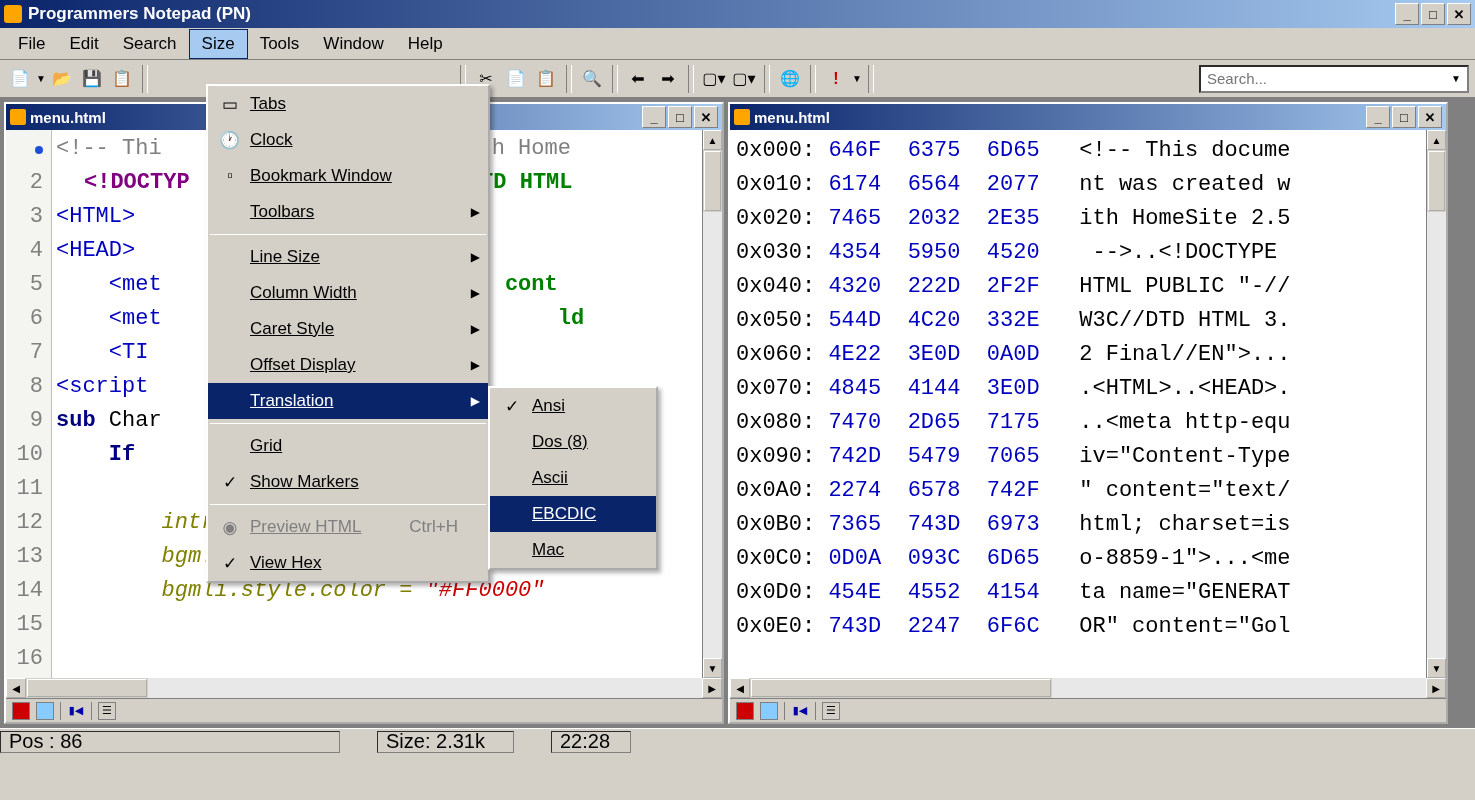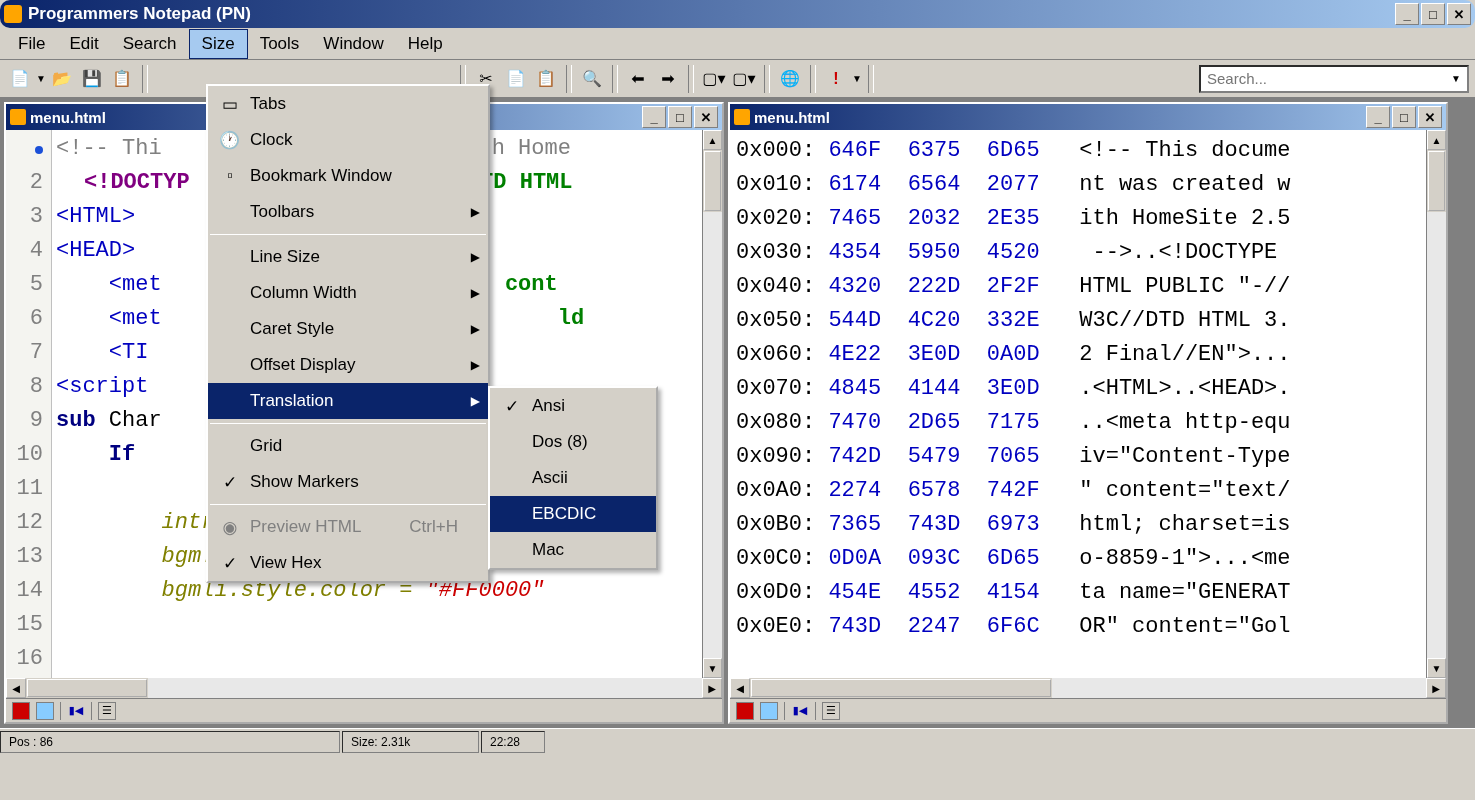--- a/index.html
+++ b/index.html
@@ -1,17 +1,17 @@
 <!DOCTYPE html>
 <html><head>
 <meta charset="utf-8">
 <style>
 * { margin:0; padding:0; box-sizing:border-box; }
 body { font-family:Tahoma,Arial,sans-serif; font-size:14px; background:#d4d0c8; width:1475px; height:800px; overflow:hidden; position:relative; }
-.titlebar { background:linear-gradient(90deg,#0a246a 0%,#a6caf0 100%); height:28px; display:flex; align-items:center; padding:0 4px; color:#fff; font-weight:bold;border-radius:10px; }
+.titlebar { background:linear-gradient(90deg,#0a246a 0%,#a6caf0 100%); height:28px; display:flex; align-items:center; padding:0 4px; color:#fff; font-weight:bold; }
 .titlebar .icon { width:18px; height:18px; background:#ffa500; border-radius:3px; margin-right:6px; display:inline-block; }
 .titlebar .title { flex:1; font-size:17px; }
 .win-btns { display:flex; gap:2px; }
 .win-btn { width:24px; height:22px; background:#d4d0c8; border:1px solid #808080; border-top-color:#fff; border-left-color:#fff; display:flex; align-items:center; justify-content:center; font-size:13px; font-weight:bold; cursor:pointer; color:#000;}
 .menubar { background:#d4d0c8; height:32px; display:flex; align-items:center; padding:0 6px; border-bottom:1px solid #808080; font-size:17px;}
 .menubar span { padding:4px 12px; cursor:pointer; }
 .menubar span.active { background:#a6caf0; border:1px solid #0a246a;}
 .toolbar { background:#d4d0c8; height:38px; display:flex; align-items:center; padding:2px 6px; border-bottom:1px solid #808080; gap:2px;}
 .tb-btn { width:28px; height:28px; display:flex; align-items:center; justify-content:center; border:1px solid transparent; cursor:pointer; font-size:16px;}
 .tb-sep { width:6px; height:28px; border-left:1px solid #808080; border-right:1px solid #fff; margin:0 4px;}
@@ -29,28 +29,28 @@
 .code .c-gray{color:#808080;} .code .c-purple{color:#800080;font-weight:bold;margin-left:28px;} .code .c-blue{color:#0000c0;} .code .c-green{color:#008000;font-weight:bold;} .code .c-darkblue{color:#000080;font-weight:bold;} .code .c-brown{color:#808000;font-style:italic;} .code .c-red{color:#cc0000;font-style:italic;}
 .hex { flex:1; font-family:'Courier New',monospace; font-size:22px; padding:4px 6px; line-height:34px; white-space:pre; overflow:hidden;}
 .hex .addr{color:#000;} .hex .hv{color:#0000c0;} .hex .asc{color:#000;}
 .scrollbar-v { width:20px; background:#d4d0c8; border-left:1px solid #808080; display:flex; flex-direction:column;}
 .sb-btn{height:20px;background:#d4d0c8;border:1px outset #fff;display:flex;align-items:center;justify-content:center;font-size:10px;cursor:pointer;}
 .sb-thumb{flex:0 0 60px;background:#d4d0c8;border:1px outset #fff;margin:1px;}
 .sb-track{flex:1;background:#e8e8e8;}
 .scrollbar-h { height:20px; background:#d4d0c8; display:flex;}
 .doc-status { height:24px; background:#d4d0c8; border-top:1px solid #808080; display:flex; align-items:center; gap:6px; padding:0 6px;}
 .ds-btn{width:18px;height:18px;border:1px solid #808080;display:flex;align-items:center;justify-content:center;font-size:11px;cursor:pointer;}
-.statusbar { height:26px; background:#d4d0c8; border-top:1px solid #fff; display:flex; align-items:center; font-size:12px;}
+.statusbar { height:26px; background:#d4d0c8; border-top:1px solid #fff; display:flex; align-items:center; font-size:20px;gap:35px;}
 .sb-panel{border:1px inset #808080;height:22px;padding:0 8px;display:flex;align-items:center;margin-right:2px;}
 .context-menu { position:absolute; background:#d4d0c8; border:2px outset #fff; box-shadow:3px 3px 4px rgba(0,0,0,.3); z-index:100; font-size:17px;}
 .cm-item { display:flex; align-items:center; height:36px; padding:0 30px 0 6px; cursor:pointer; position:relative;}
 .cm-item.highlighted { background:#0a246a; color:#fff;}
 .cm-item.disabled { color:#808080;}
 .cm-check { width:32px; display:flex; align-items:center; justify-content:center;}
-.cm-label { flex:1; padding-left:4px;}
+.cm-label { flex:1; padding-left:4px;text-decoration:underline;}
 .cm-arrow { position:absolute; right:8px; font-size:12px;}
 .cm-sep { height:1px; background:#808080; border-bottom:1px solid #fff; margin:4px 2px;}
 .cm-shortcut{color:#808080;padding-left:20px;}
 #view-menu{left:206px;top:84px;width:284px;}
 #trans-menu{left:488px;top:386px;width:170px;}
 .blue-dot{width:8px;height:8px;background:#1a4fd8;border-radius:50%;}
 </style>
 </head>
 <body>
 
@@ -192,21 +192,21 @@
       <div class="ds-btn" style="color:#00a;border:none">▮◀</div>
       <div style="border-left:1px solid #808080;height:18px"></div>
       <div class="ds-btn">☰</div>
     </div>
   </div>
 </div>
 
 <div class="statusbar">
   <div class="sb-panel" style="width:340px">Pos : 86</div>
   <div class="sb-panel" style="width:137px">Size: 2.31k</div>
-  <div class="sb-panel" style="width:64px">22:28</div>
+  <div class="sb-panel" style="width:80px">22:28</div>
 </div>
 
 <div class="context-menu" id="view-menu">
     <div class="cm-item">
       <span class="cm-check">▭</span>
       <span class="cm-label">Tabs</span>
     </div>
     <div class="cm-item">
       <span class="cm-check">🕐</span>
       <span class="cm-label">Clock</span>

